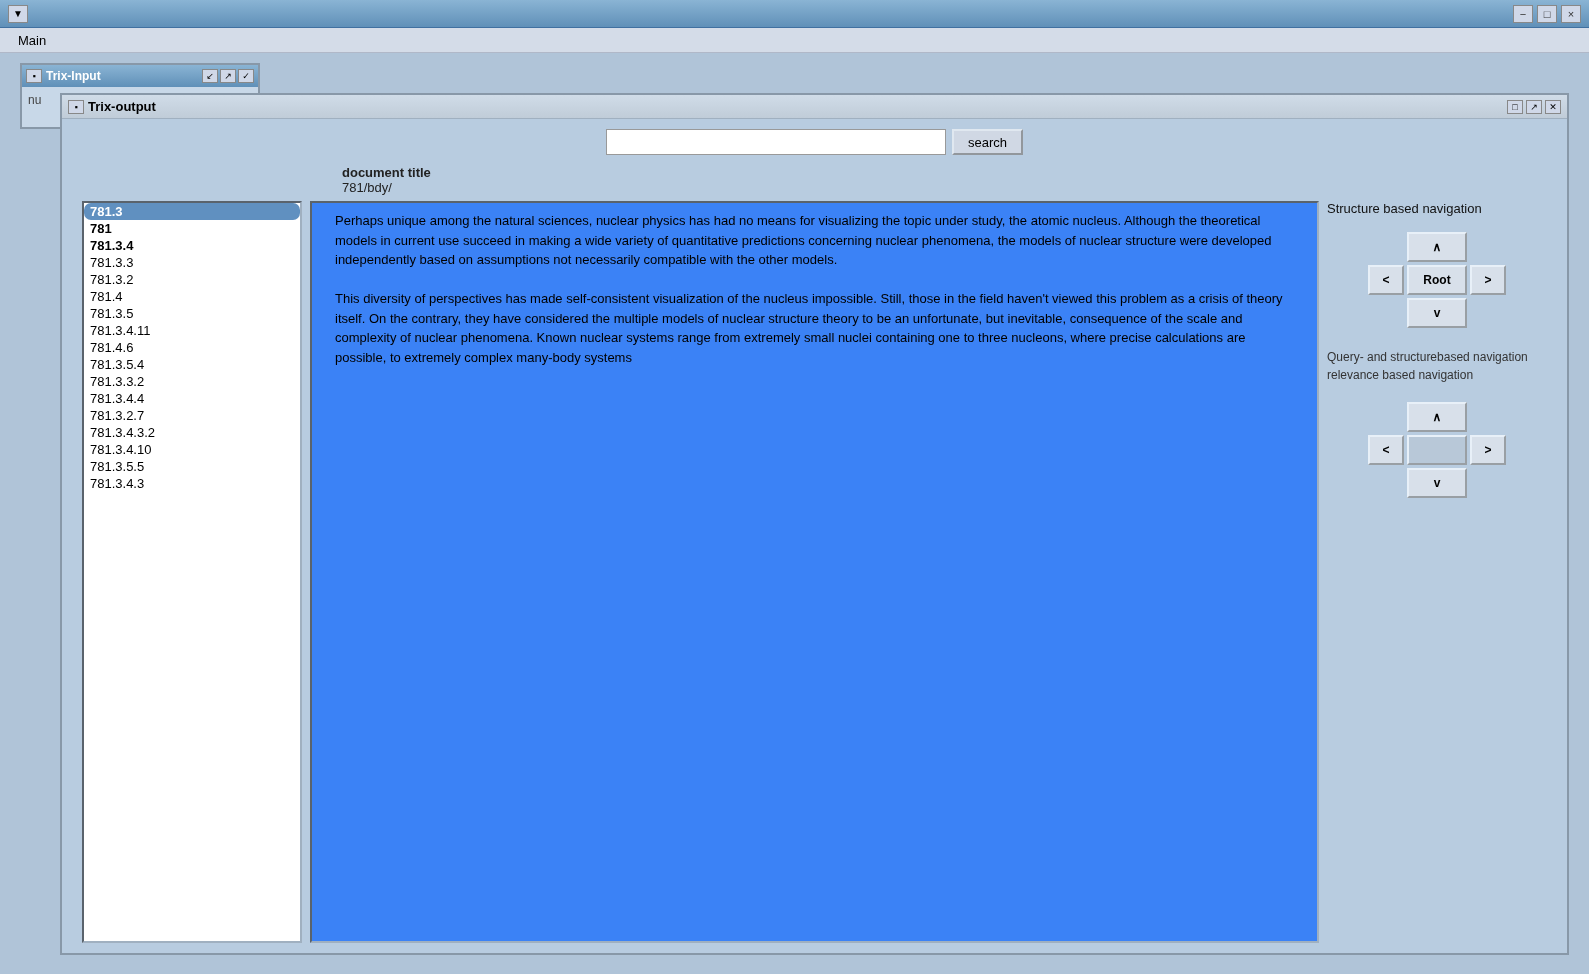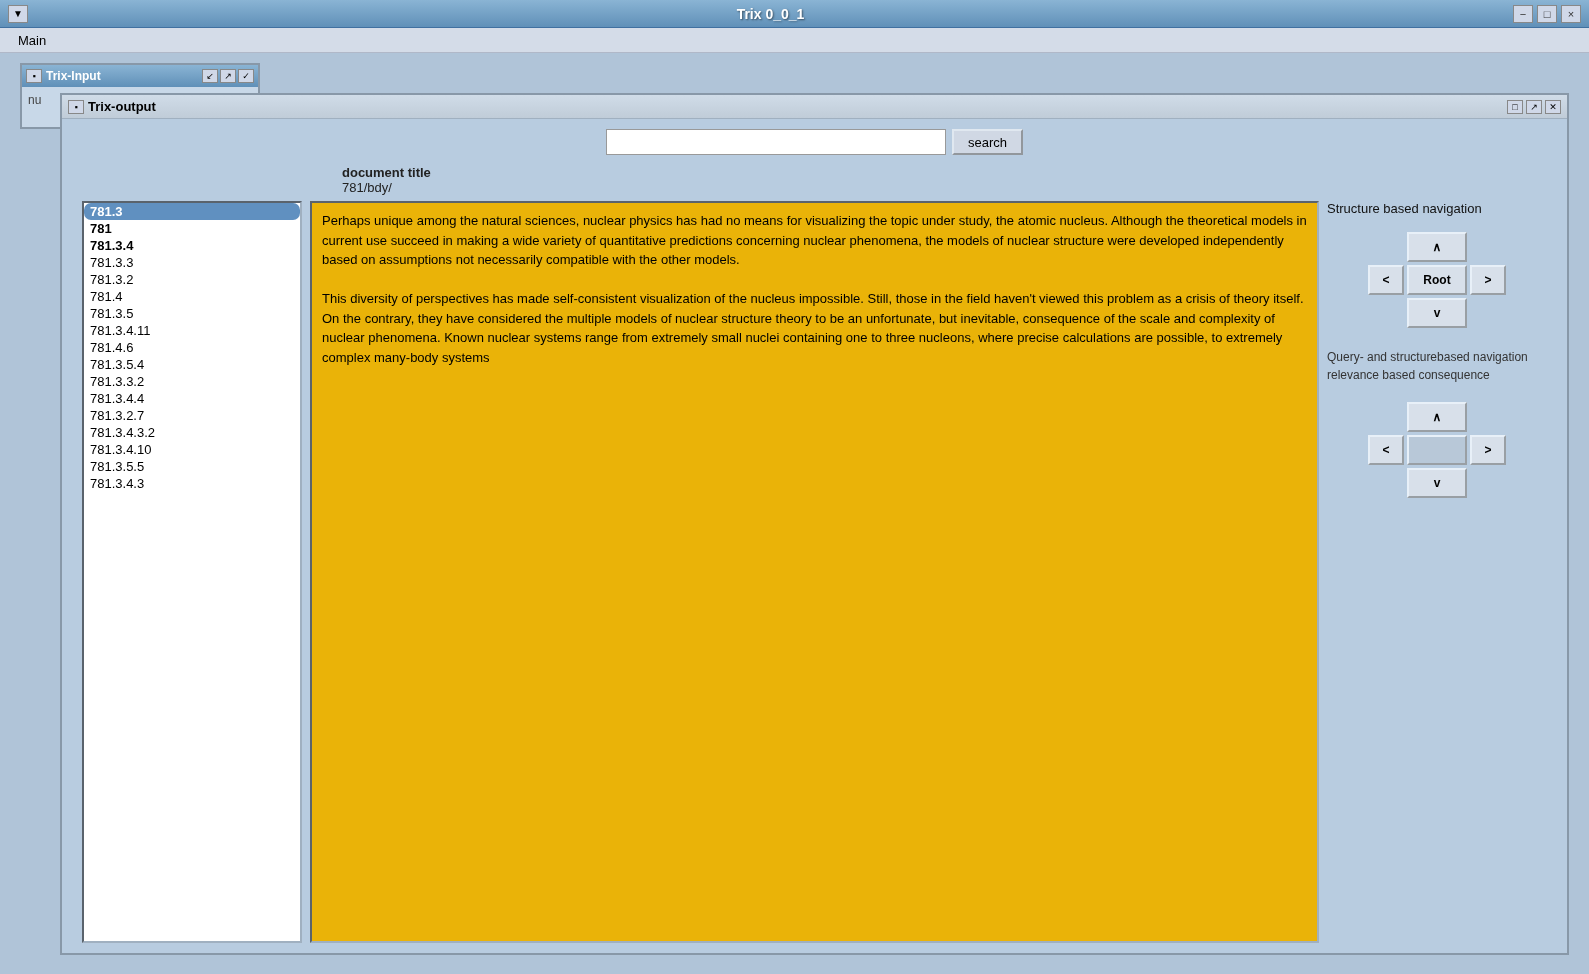--- a/index.html
+++ b/index.html
@@ -244,24 +244,24 @@
       padding: 1px 6px;
       cursor: pointer;
       white-space: nowrap;
     }
     .list-item.selected { background: #6090c0; color: white; border-radius: 7px; }
     .list-item.bold { font-weight: bold; }
 
     
     .text-panel {
       flex: 1;
-      background: #eab308;
+      background: #3b82f6;
       border: 2px inset #a0b0c0;
       overflow-y: scroll;
-      padding: 8px 10px;
+      padding: 8px 23px;
       font-size: 13px;
       line-height: 1.5;
     }
 
     
     .nav-panel {
       width: 220px;
       min-width: 220px;
       display: flex;
       flex-direction: column;
@@ -313,21 +313,20 @@
   </style>
 </head>
 <body>
 
 <div class="title-bar">
   <div class="title-bar-left">
     <div class="title-bar-arrow">
       <span>▼</span>
     </div>
   </div>
-  <div class="title-bar-title">Trix 0_0_1</div>
   <div class="title-bar-controls">
     <div class="title-btn">−</div>
     <div class="title-btn">□</div>
     <div class="title-btn">×</div>
   </div>
 </div>
 
 <div class="menu-bar">
   <div class="menu-item">Main</div>
 </div>
@@ -411,21 +410,21 @@
           <div class="nav-grid">
             <div class="nav-btn nav-top">∧</div>
             <div class="nav-btn nav-left">&lt;</div>
             <div class="nav-btn nav-center root-btn">Root</div>
             <div class="nav-btn nav-right">&gt;</div>
             <div class="nav-btn nav-bottom">v</div>
           </div>
 
           <div style="margin-top:10px;">
             <div class="nav-section-label">Query- and structurebased navigation</div>
-            <div class="nav-section-label" style="margin-top:4px;">relevance based consequence</div>
+            <div class="nav-section-label" style="margin-top:4px;">relevance based navigation</div>
           </div>
 
           <div class="nav-grid" style="margin-top:6px;">
             <div class="nav-btn nav-top">∧</div>
             <div class="nav-btn nav-left">&lt;</div>
             <div class="nav-btn nav-center" style="background:#b8c8d8;"></div>
             <div class="nav-btn nav-right">&gt;</div>
             <div class="nav-btn nav-bottom">v</div>
           </div>
         </div>

